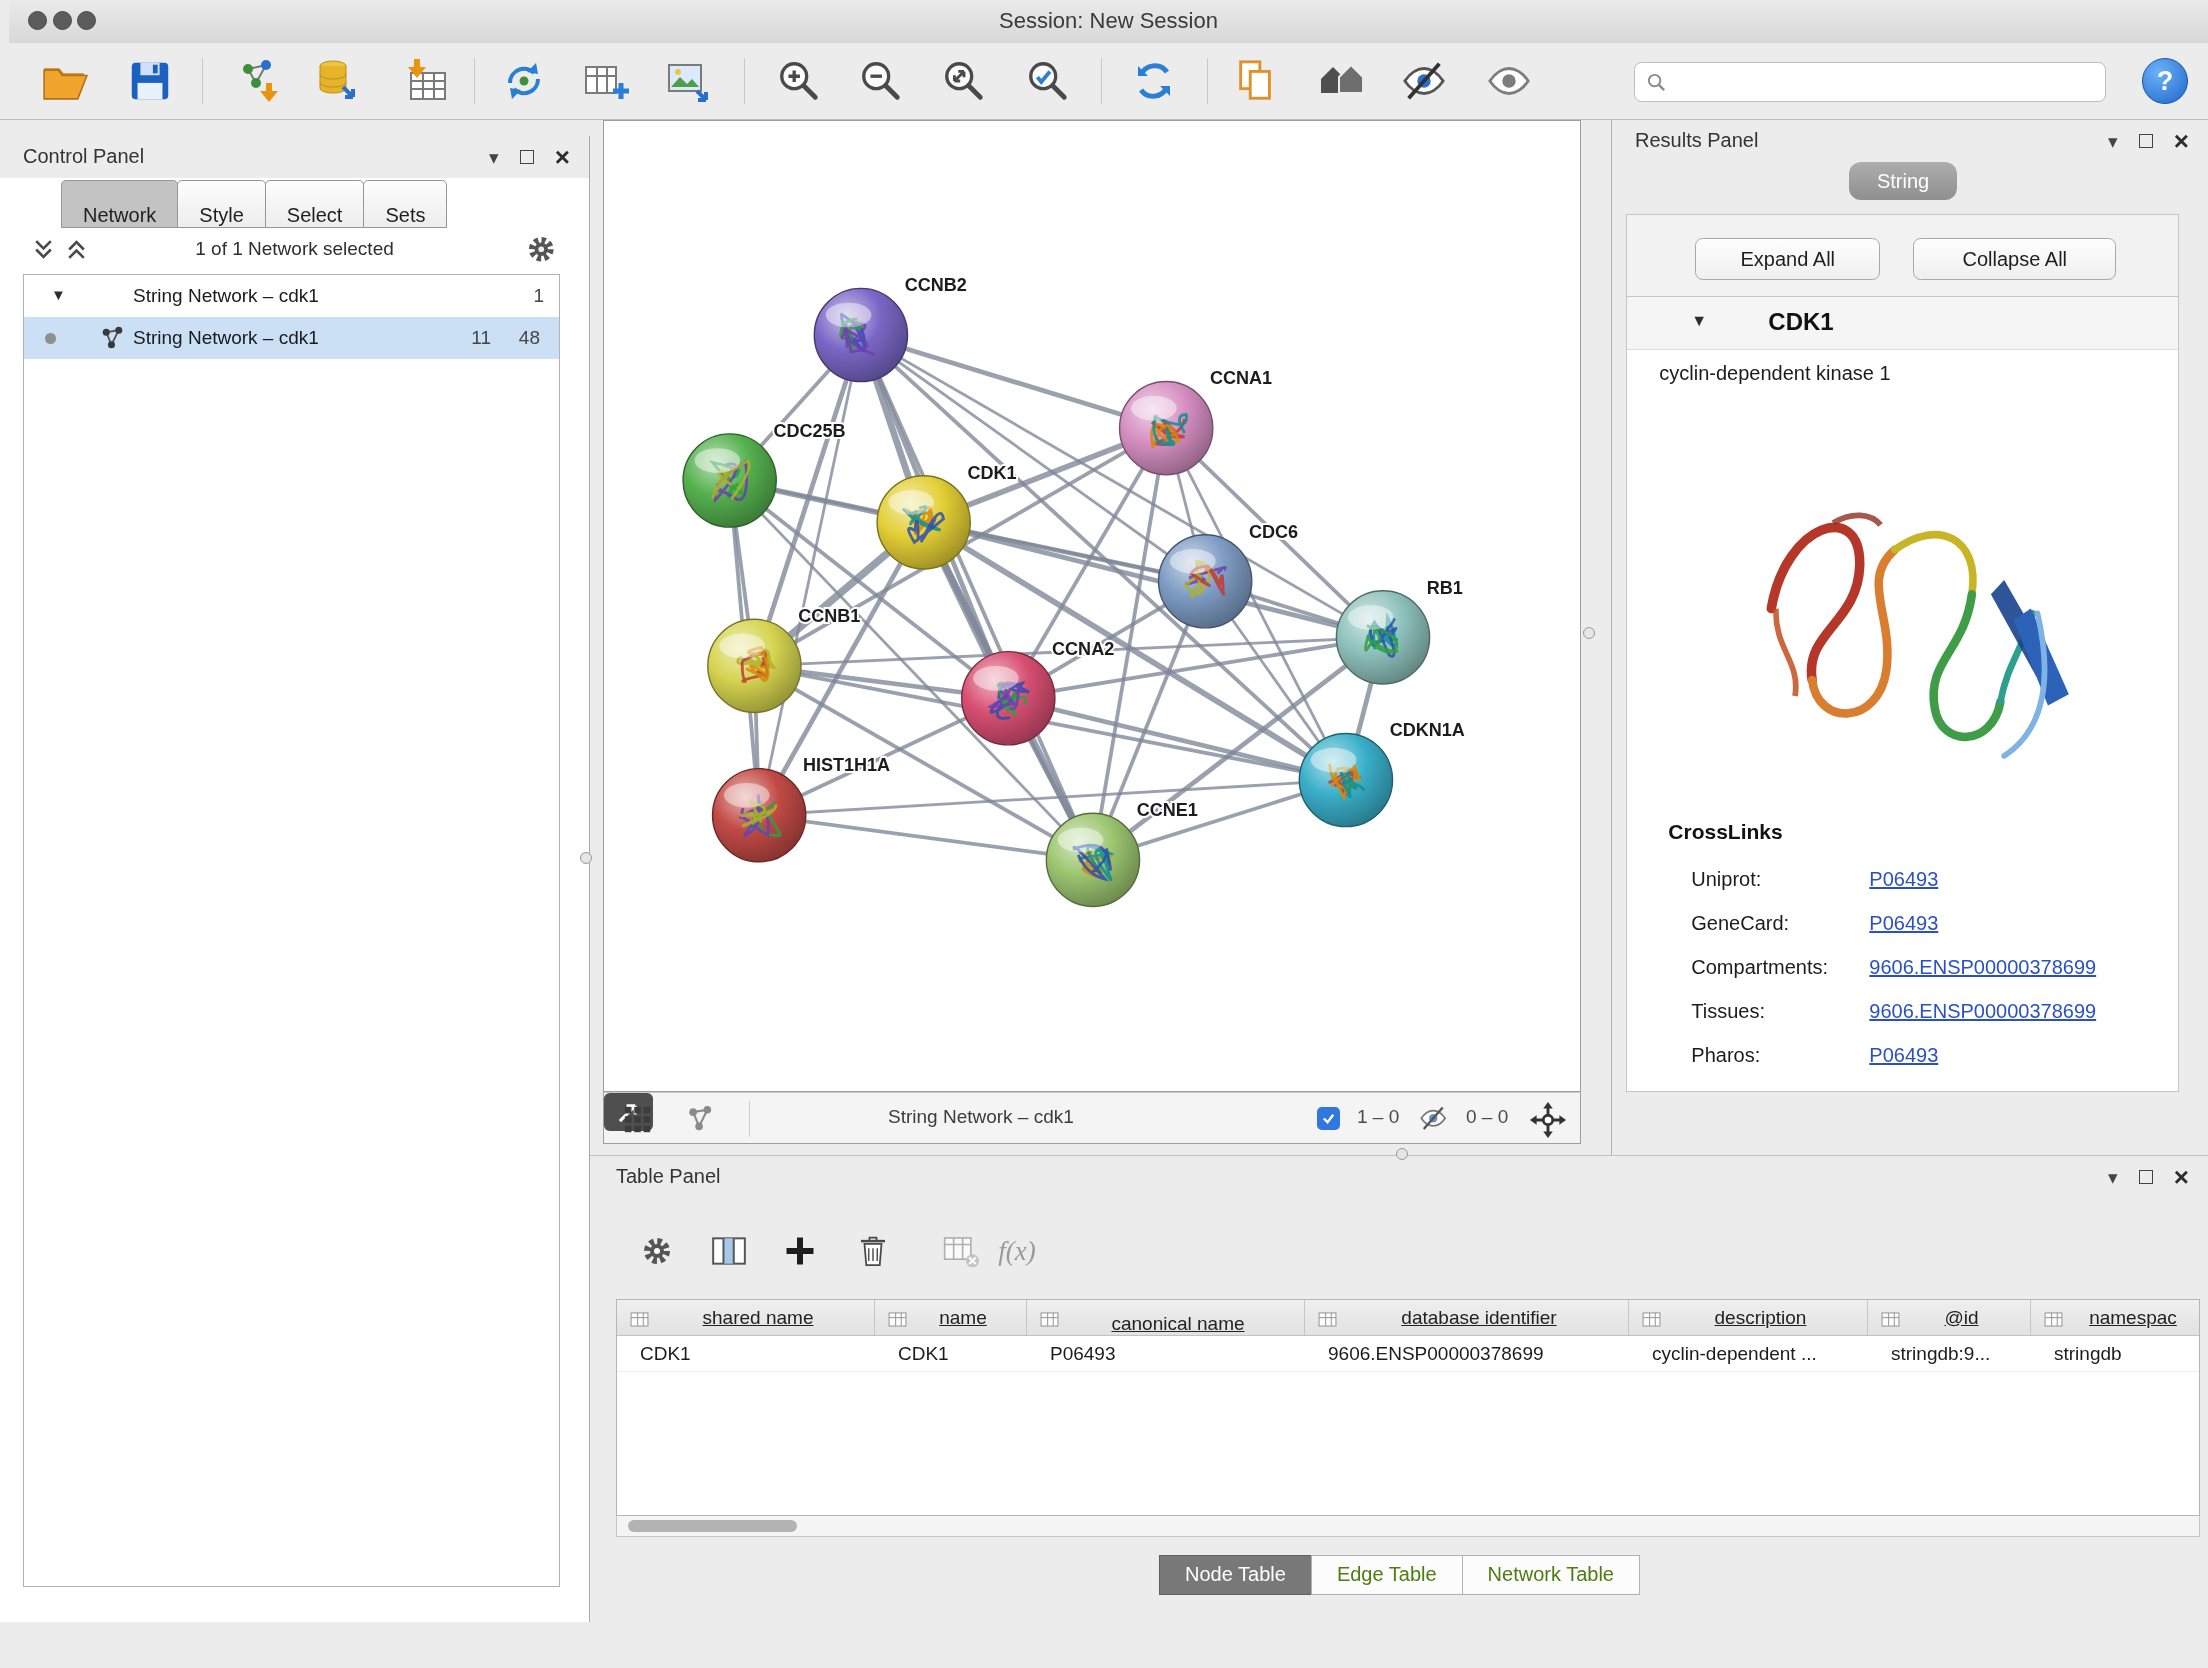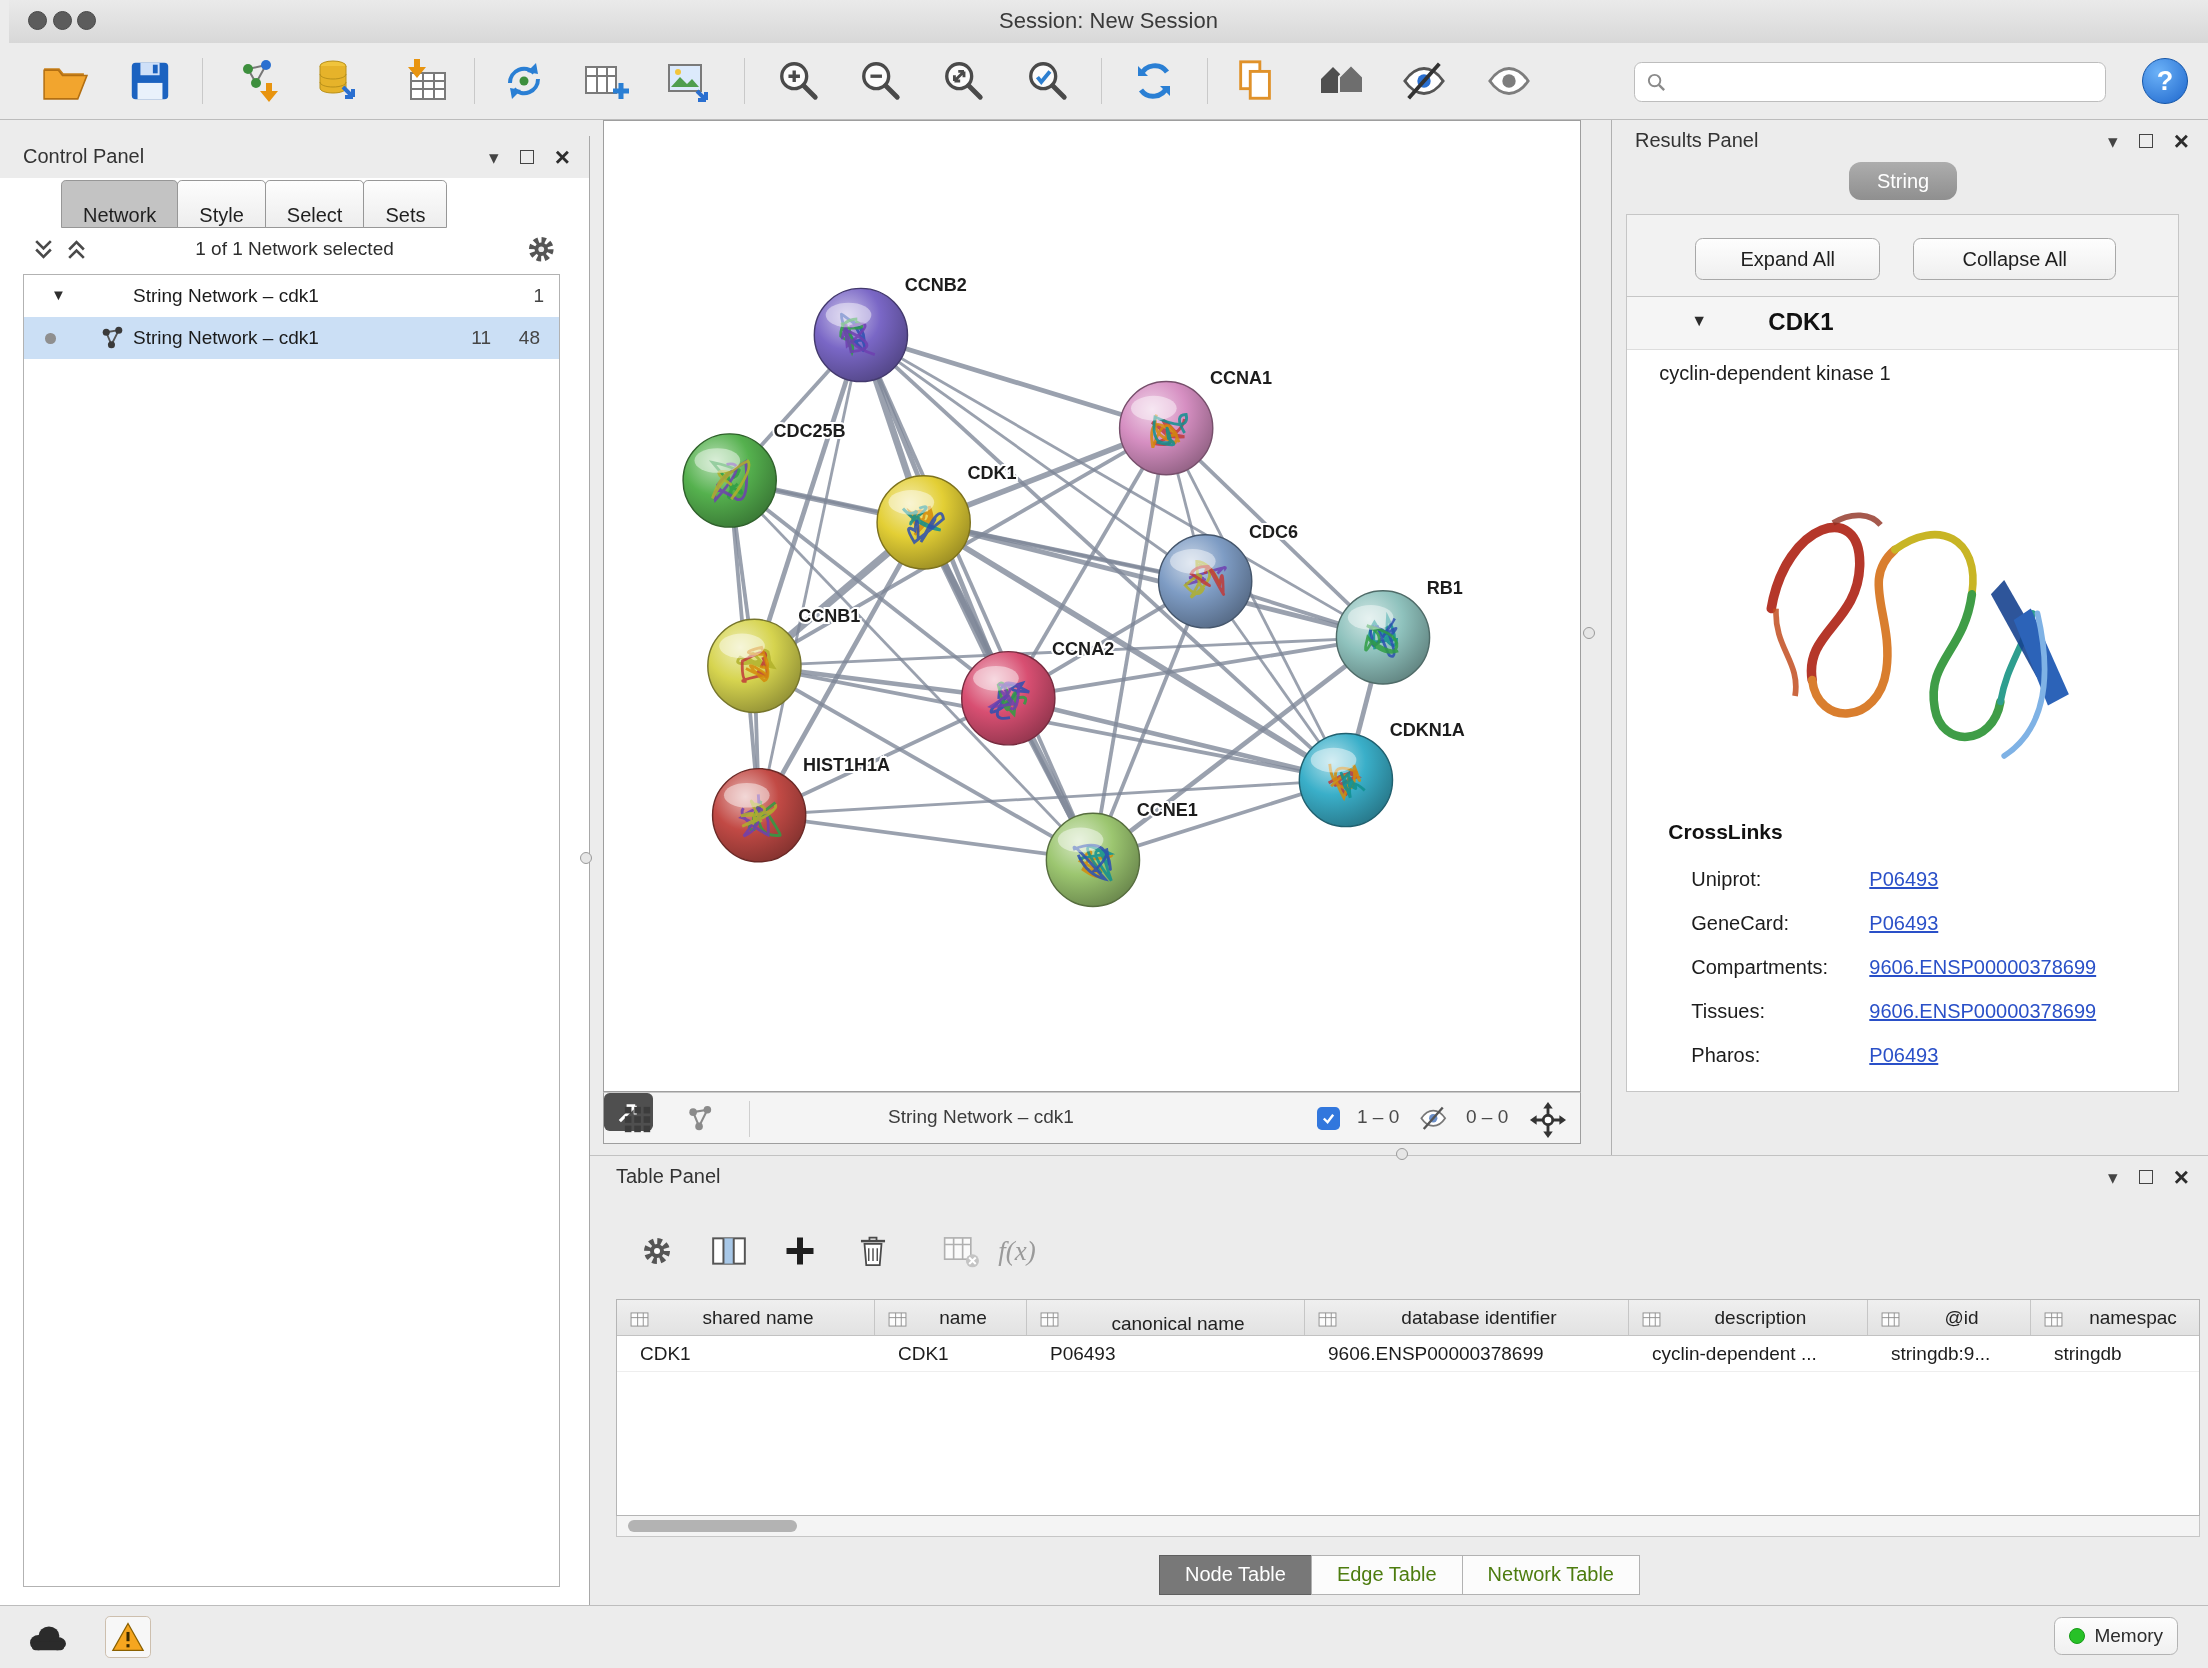--- a/index.html
+++ b/index.html
@@ -66,21 +66,21 @@
 #crosslinks{position:absolute;left:0;top:563px;right:0;}
 .xl-row{position:relative;height:44px;font-size:20px;}
 .xl-label{position:absolute;left:64px;top:7.6px;color:#1c1c1c;}
 .xl-value{position:absolute;left:242px;top:7.6px;color:#2a50c8;text-decoration:underline;cursor:pointer;}
 
 #table-panel{position:absolute;left:590px;top:1155px;right:0;height:451px;background:#ececec;border-top:1px solid #c2c2c2;}
 #tp-toolbar{position:absolute;top:72px;left:0;height:46px;}
 .tpi{position:absolute;top:0;width:46px;height:46px;display:flex;align-items:center;justify-content:center;cursor:pointer;}
 #tp-fx{font-size:27px;color:#9a9a9a;font-family:"Liberation Serif",serif;font-style:italic;}
 #tp-table{position:absolute;left:26px;top:143px;right:7.6px;height:217px;background:#fff;border:1px solid #b5b5b5;overflow:hidden;}
-#tp-thead{display:flex;height:36px;background:linear-gradient(#efefef,#e2e2e2);border-bottom:1px solid #c2c2c2;}
+#tp-thead{display:flex;height:36px;background:linear-gradient(#efefef,#e2e2e2);border-bottom:1px solid #c2c2c2;text-decoration:underline;}
 .th{position:relative;border-right:1px solid #c6c6c6;font-size:19px;color:#222;display:flex;align-items:center;justify-content:center;flex:0 0 auto;overflow:hidden;white-space:nowrap;}
 .col-ic{position:absolute;left:13.3px;top:9.5px;}
 .th span:last-child{margin-left:25px;}
 #tp-row{display:flex;height:36px;border-bottom:1px solid #eee;}
 .td{flex:0 0 auto;font-size:19px;color:#1c1c1c;padding:6.7px 0 0 23px;overflow:hidden;white-space:nowrap;}
 #tp-scroll{position:absolute;left:26px;right:7.6px;top:360px;height:21px;background:#f4f4f4;border:1px solid #c6c6c6;border-top:none;}
 #tp-thumb{position:absolute;left:11.4px;top:3.8px;width:169px;height:12.4px;border-radius:6.7px;background:#b3b3b3;}
 #tp-tabs{position:absolute;left:0;right:0;top:399px;height:40px;display:flex;justify-content:center;}
 .btab{padding:6.7px 25px;font-size:20px;border:1px solid #b2b2b2;background:#fcfcfc;color:#4d7c0f;margin-right:-1px;cursor:pointer;}
 .btab.active{background:#787878;color:#fff;border-color:#5f5f5f;}
@@ -720,39 +720,18 @@
     <div id="tp-scroll">
         <span id="tp-thumb"></span>
       </div>
     <div id="tp-tabs">
         <div class="btab active">Node Table</div>
         <div class="btab">Edge Table</div>
         <div class="btab">Network Table</div>
       </div>
   </div>
 
-  <div id="statusbar">
-    <span style="position:absolute;left:25px;top:13.3px"><svg width="46" height="36" viewBox="0 0 48 38">
-          <g fill="#2b2b2b">
-            <ellipse cx="14" cy="25" rx="9" ry="8"></ellipse>
-            <ellipse cx="25" cy="18" rx="11" ry="10"></ellipse>
-            <ellipse cx="34" cy="26" rx="9" ry="7"></ellipse>
-            <rect x="7" y="24" width="34" height="9" rx="4"></rect>
-          </g>
-        </svg></span>
-    <span id="warn-box">
-        <svg width="36" height="32" viewBox="0 0 40 38">
-          <path d="M20 3L38 35H2z" fill="#f6a61f" stroke="#8a6000" stroke-width="1.5"></path>
-          <rect x="18.2" y="13" width="3.6" height="11" fill="#3a2a00"></rect>
-          <rect x="18.2" y="27.5" width="3.6" height="3.8" fill="#3a2a00"></rect>
-        </svg>
-      </span>
-    <span id="mem-btn">
-        <span id="mem-dot"></span>
-        <span>Memory</span>
-      </span>
-  </div>
 
   <span class="split-dot" style="left:580px;top:852px"></span>
   <span class="split-dot" style="left:1583px;top:627px"></span>
   <span class="split-dot" style="left:1396px;top:1148px"></span>
 </div>
 
 
 </body></html>

